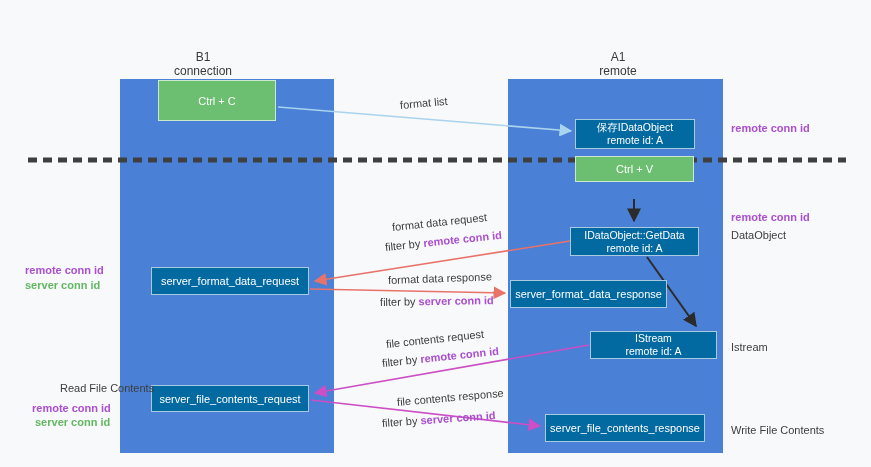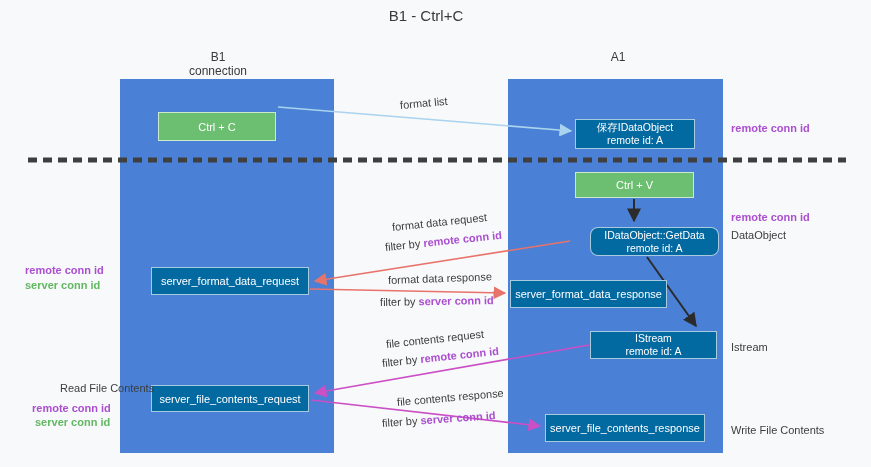--- a/index.html
+++ b/index.html
@@ -32,29 +32,29 @@
 
   .edge-lbl{position:absolute;white-space:nowrap;font-size:11px;color:#3d3d3d;
             transform-origin:left center;}
 </style>
 </head>
 <body>
 
 <div class="canvas">
 
   <div class="title">
-    <div>B1 - Ctrl+C</div>
   </div>
 
-  <div class="col-header" style="left:158px;top:50px;">
+  <div class="col-header" style="left:143px;top:50px;">
     <div>B1</div>
     <div>connection</div>
   </div>
   <div class="col-header" style="left:558px;top:50px;">
     <div>A1</div>
+    <div>remote</div>
   </div>
 
   <div class="lifeline left"></div>
   <div class="lifeline right"></div>
 
   <svg class="arrows" width="871" height="467" viewBox="0 0 871 467">
     <defs>
       <marker id="ah-blue" viewBox="0 0 10 10" refX="9" refY="5" markerWidth="8" markerHeight="8" orient="auto-start-reverse">
         <path d="M0,0 L10,5 L0,10 z" fill="#a9d3ee"></path>
       </marker>
@@ -79,30 +79,30 @@
 
     <line x1="570" y1="241" x2="315" y2="281" stroke="#e8736b" stroke-width="1.6" marker-end="url(#ah-salmon)"></line>
 
     <line x1="310" y1="289" x2="505" y2="293" stroke="#e8736b" stroke-width="1.6" marker-end="url(#ah-salmon)"></line>
 
     <line x1="589" y1="345" x2="315" y2="393" stroke="#cb4fc5" stroke-width="1.6" marker-end="url(#ah-magenta)"></line>
 
     <line x1="311" y1="400" x2="540" y2="426" stroke="#cb4fc5" stroke-width="1.6" marker-end="url(#ah-magenta)"></line>
   </svg>
 
-  <div class="node green single" style="left:158px;top:112px;width:118px;height:29px;">Ctrl + C</div>
+  <div class="node green single" style="left:158px;top:80px;width:118px;height:41px;">Ctrl + C</div>
 
   <div class="node orange" style="left:575px;top:119px;width:120px;height:30px;">
     <div class="l1">保存IDataObject</div>
     <div class="l2">remote id: A</div>
   </div>
 
-  <div class="node green single" style="left:575px;top:172px;width:119px;height:26px;">Ctrl + V</div>
+  <div class="node green single" style="left:575px;top:156px;width:119px;height:26px;">Ctrl + V</div>
 
-  <div class="node orange" style="left:590px;top:227px;width:129px;height:29px;border-radius:8px;">
+  <div class="node orange" style="left:570px;top:227px;width:129px;height:29px;">
     <div class="l1">IDataObject::GetData</div>
     <div class="l2">remote id: A</div>
   </div>
 
   <div class="node orange single" style="left:151px;top:267px;width:158px;height:28px;">server_format_data_request</div>
 
   <div class="node orange single" style="left:510px;top:280px;width:157px;height:28px;">server_format_data_response</div>
 
   <div class="node orange" style="left:590px;top:331px;width:127px;height:28px;">
     <div class="l1">IStream</div>

